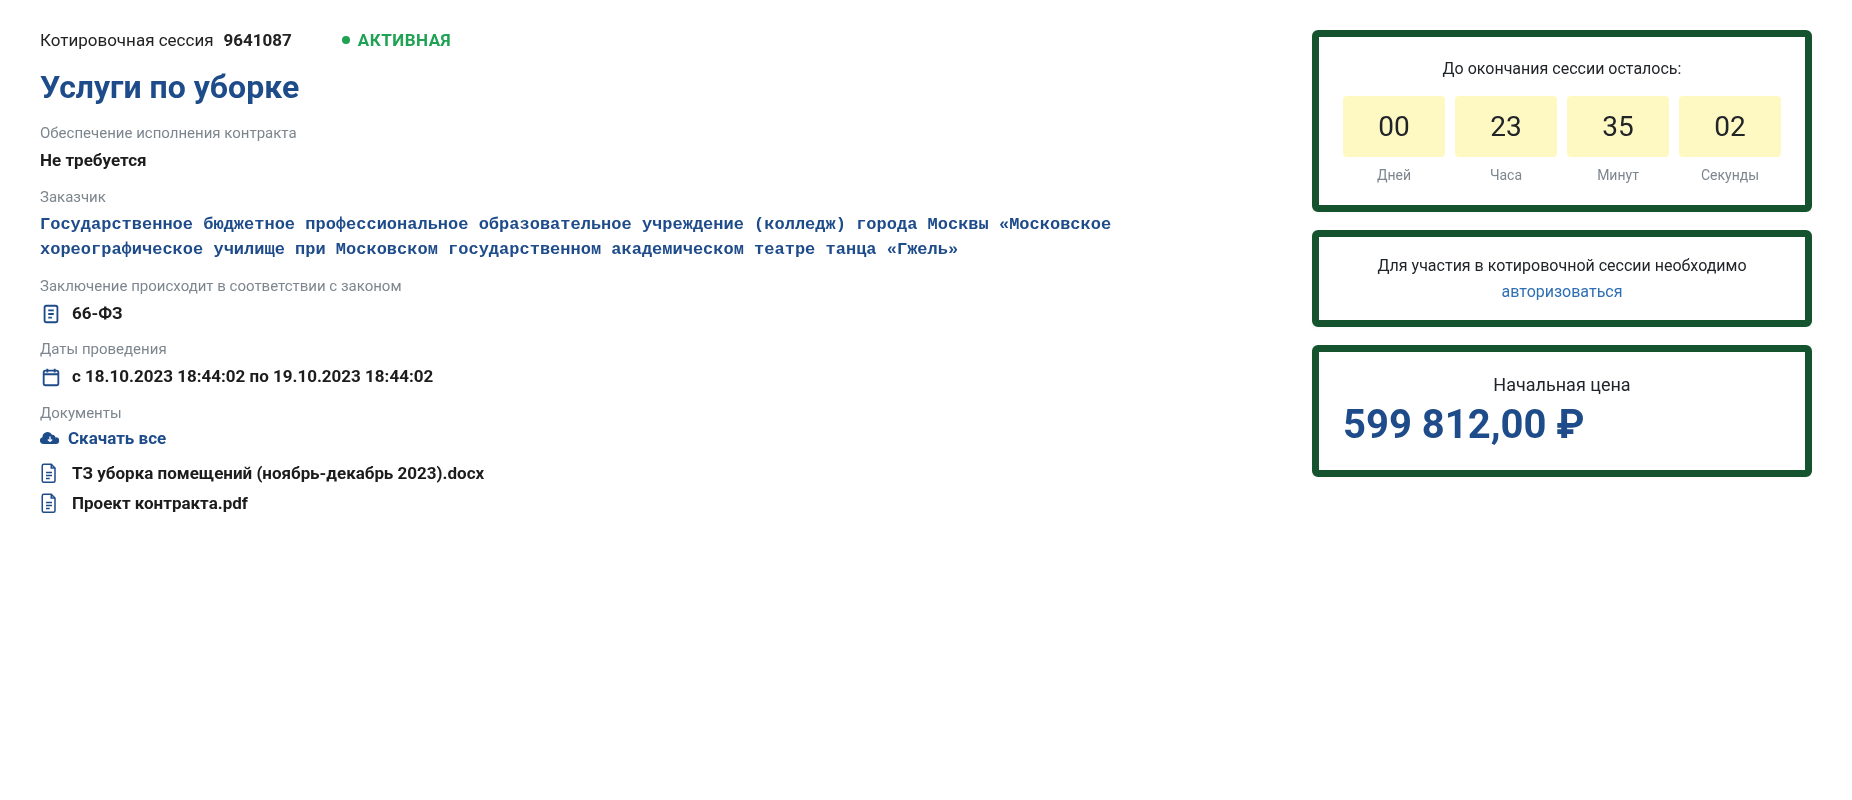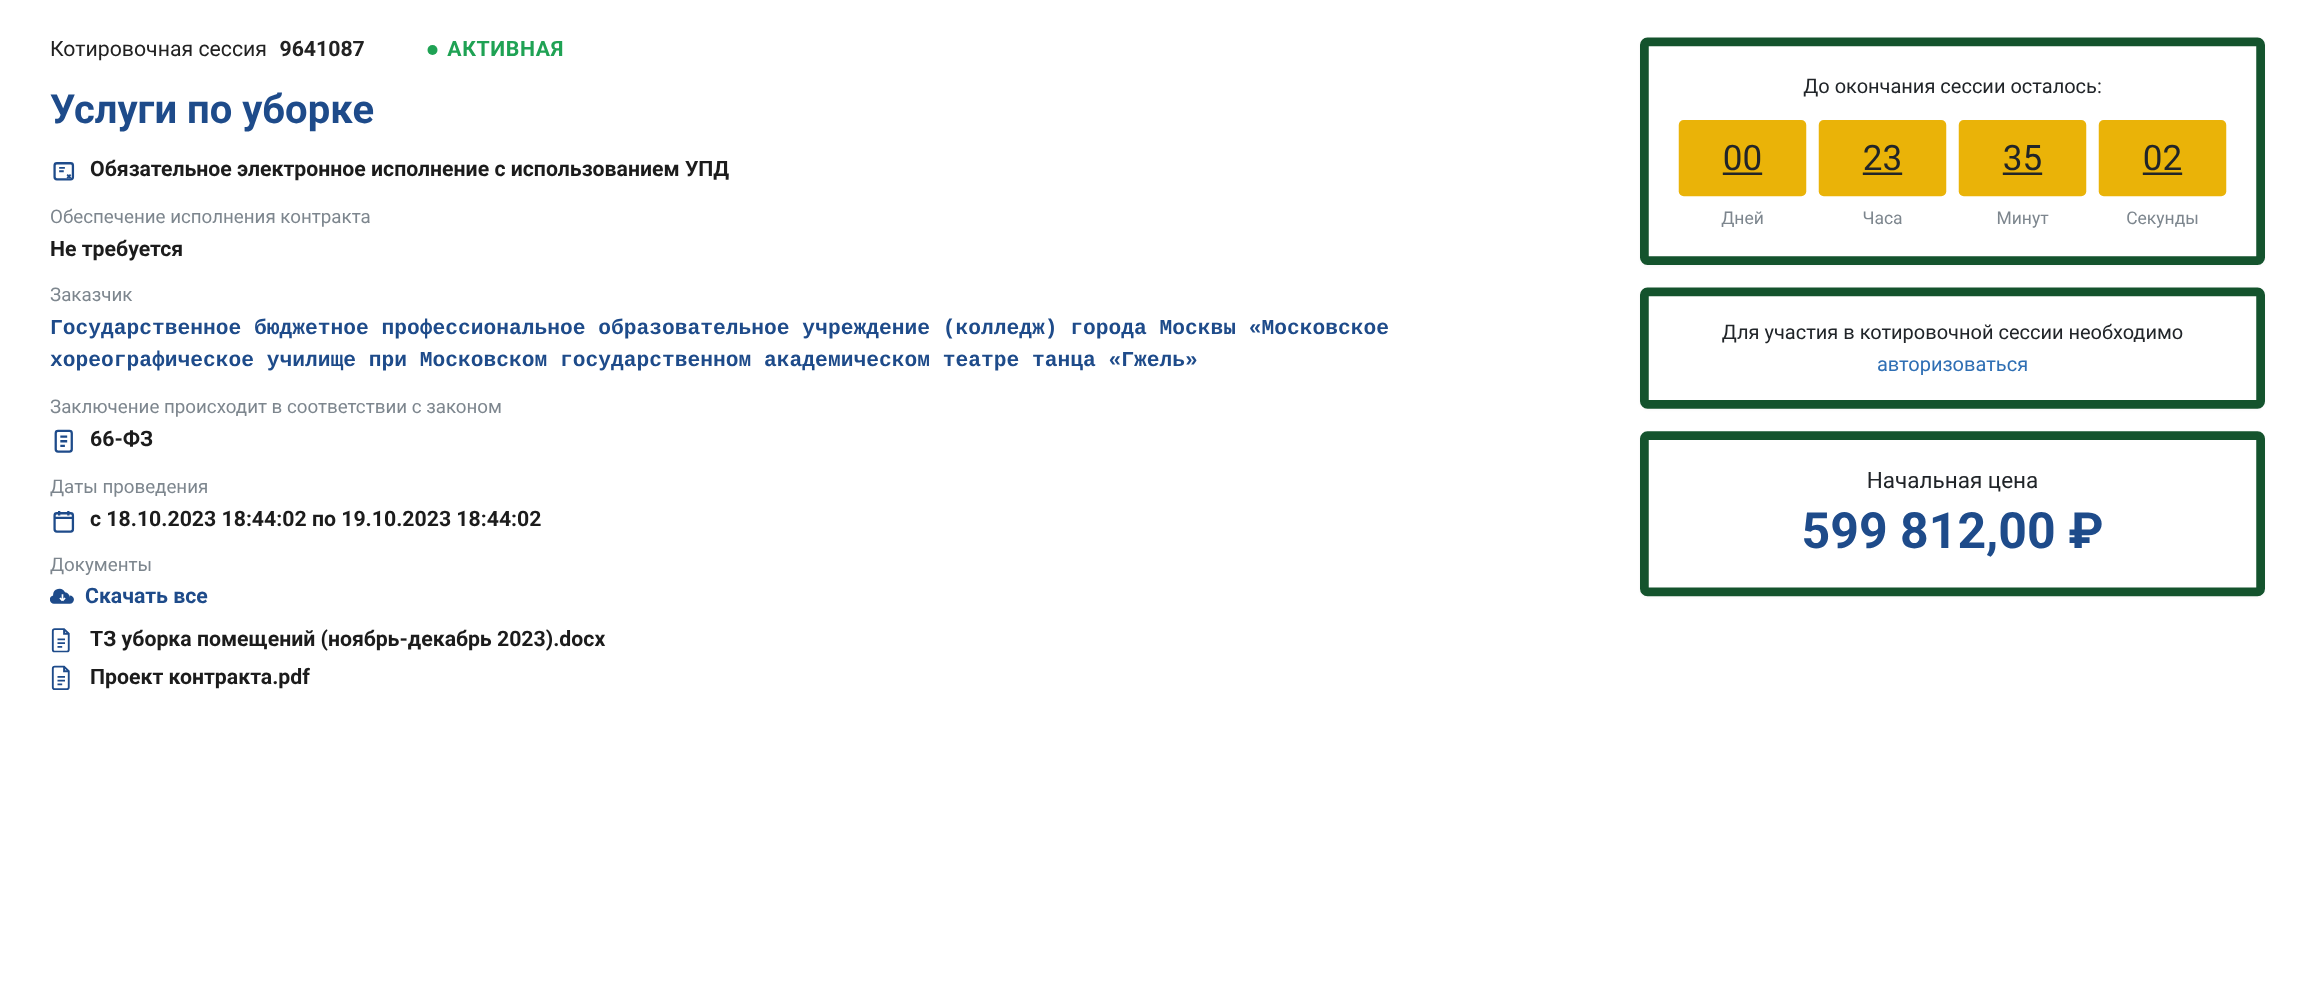--- a/index.html
+++ b/index.html
@@ -18,53 +18,44 @@
     .value .icon { flex: 0 0 22px; height: 22px; color: #1e4b8a; margin-top: 2px; }
     .link-text { color: #1e4b8a; font-weight: 700; }
     .download-all { display: flex; align-items: center; gap: 8px; color: #1e4b8a; font-weight: 700; font-size: 17px; margin-top: 6px; cursor: pointer; }
     .doc-list { margin-top: 14px; }
     .doc-item { display: flex; align-items: center; gap: 14px; font-size: 17px; font-weight: 700; color: #1c1c1c; margin-bottom: 8px; cursor: pointer; }
     .doc-item .icon { width: 18px; height: 22px; color: #1e4b8a; }
     .card { border: 7px solid #14532d; border-radius: 6px; padding: 22px 24px; margin-bottom: 18px; box-shadow: 0 1px 3px rgba(0,0,0,.03); }
     .countdown-title { text-align: center; font-size: 16px; color: #212529; margin-bottom: 18px; }
     .countdown { display: flex; gap: 10px; justify-content: center; }
     .cd-box { flex: 1; text-align: center; }
-    .cd-num { background: #eab308; border-radius: 4px; padding: 14px 8px; font-size: 28px; font-weight: 400; color: #212529; margin-bottom: 10px; text-decoration: underline; }
+    .cd-num { background: #fef9c3; border-radius: 4px; padding: 14px 8px; font-size: 28px; font-weight: 400; color: #212529; margin-bottom: 10px; }
     .cd-lab { font-size: 14px; color: #7d868e; }
     .participate { text-align: center; padding: 16px 20px; font-size: 16px; color: #212529; line-height: 1.6; }
     .participate a { color: #2f6fb4; text-decoration: none; cursor: pointer; }
     .price-lab { text-align: center; font-size: 18px; color: #212529; margin-bottom: 6px; }
-    .price-val { text-align: center; font-size: 40px; font-weight: 700; color: #1e4b8a; }
+    .price-val { font-size: 40px; font-weight: 700; color: #1e4b8a; }
     svg { display: block; }
   </style>
 </head>
 <body>
 
 <div class="layout">
   <div class="main">
     <div class="session-row">
       <span>Котировочная сессия</span>
       <span class="session-id">9641087</span>
       <span class="status-wrap">
         <span class="status-dot"></span>
         <span class="status-text">АКТИВНАЯ</span>
       </span>
     </div>
 
     <h1 class="title">Услуги по уборке</h1>
 
-    <div class="value">
-      <span class="icon">
-        <svg viewBox="0 0 24 24" fill="none" stroke="currentColor" stroke-width="2">
-            <rect x="4" y="5" width="16" height="14" rx="2"></rect>
-            <path d="M8 9h5M8 12h4M15 15l3 3m0-3l-3 3" stroke-width="1.6"></path>
-          </svg>
-      </span>
-      <span>Обязательное электронное исполнение с использованием УПД</span>
-    </div>
 
     <div class="label">Обеспечение исполнения контракта</div>
     <div class="value">
       <span>Не требуется</span>
     </div>
 
     <div class="label">Заказчик</div>
     <div class="value link-text" style="cursor:pointer;font-family:Liberation Mono, monospace;">
       <span>Государственное бюджетное профессиональное образовательное учреждение (колледж) города Москвы «Московское хореографическое училище при Московском государственном академическом театре танца «Гжель»</span>
     </div>

